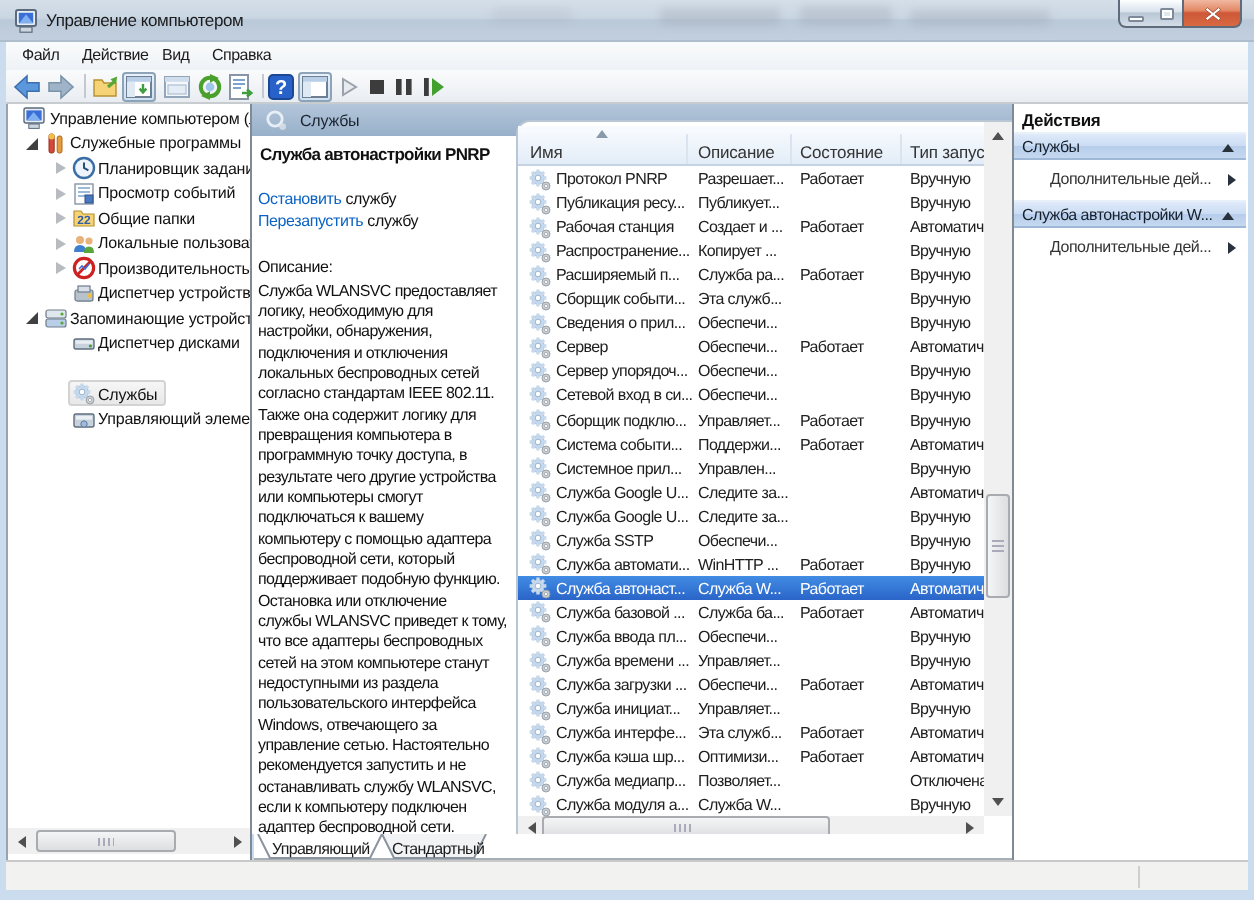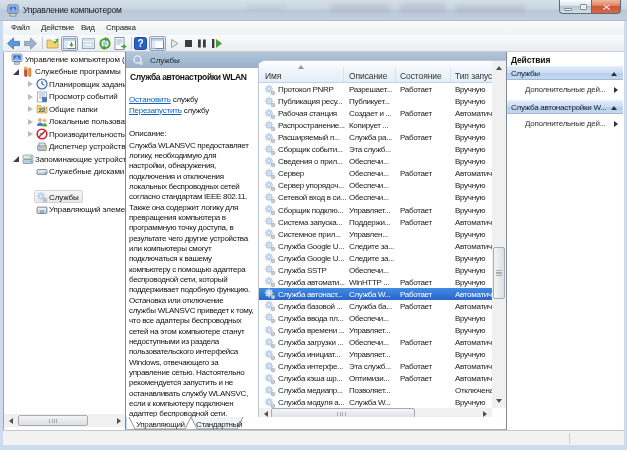--- a/index.html
+++ b/index.html
@@ -44,21 +44,21 @@
 .licon{position:absolute;left:5px;top:0px}
 
 .sbtrack{position:absolute;background:#f0f0f0}
 .sbthumb{position:absolute;background:linear-gradient(90deg,#f4f5f6,#dcdee1);border:1px solid #a8acb1;border-radius:2px}
 .sbthumbh{position:absolute;background:linear-gradient(#f4f5f6,#dcdee1);border:1px solid #a8acb1;border-radius:2px}
 .sbarr{position:absolute;width:0;height:0}
 
 .acthead{position:absolute;left:0;width:116px;height:14px;background:linear-gradient(#dfeafa 0%,#cbdcf3 50%,#b6cdeb 51%,#c5d8f0 100%);border-top:1px solid #e8f0fa;border-bottom:1px solid #9fb8d8}
 .acthead span{position:absolute;left:4px;top:1.5px;font-size:8px;letter-spacing:-.25px;color:#16202c;white-space:nowrap;max-width:100px;overflow:hidden}
 .actrow span{position:absolute;left:18px;top:1px;font-size:8px;letter-spacing:-.25px;color:#333;white-space:nowrap}
-a.lnk{color:#0b62c4;text-decoration:underline}
+a.lnk{color:#0b62c4;}
 </style></head><body>
 
 <div class="abs" id="titlebar">
  <div class="smudge" style="left:330px;top:4px;width:60px;height:9px"></div>
  <div class="smudge" style="left:400px;top:3px;width:46px;height:10px"></div>
  <div class="smudge" style="left:455px;top:5px;width:70px;height:8px"></div>
  <div class="smudge" style="left:246px;top:4px;width:40px;height:8px;opacity:.18"></div>
  <svg class="abs" style="left:7px;top:4px" width="13" height="13" viewBox="0 0 13 13">
    <rect x="1" y="1" width="10" height="8" rx="1" fill="#e8eef4" stroke="#5a6b7d"></rect>
    <rect x="2.4" y="2.4" width="7.2" height="5.2" fill="#3a6fd8"></rect>
@@ -232,21 +232,21 @@
         <circle cx="9" cy="8.5" r=".8" fill="#57a839"></circle>
       </svg>
       <span class="lbl" style="left:31px">Запоминающие устройст</span>
     </div>
 <div class="trow" style="left:0;top:113.9px;width:123px">
       <svg class="ticon" style="left:32px" width="12" height="12" viewBox="0 0 12 12">
         <rect x="1" y="3.5" width="10" height="5" rx="1" fill="#c8d2dc" stroke="#5f6e7d" stroke-width=".7"></rect>
         <rect x="1.8" y="4.3" width="8.4" height="1.6" fill="#e9eef3"></rect>
         <circle cx="9.2" cy="7" r=".8" fill="#44a02e"></circle>
       </svg>
-      <span class="lbl" style="left:45px">Служебные дисками</span>
+      <span class="lbl" style="left:45px">Диспетчер дисками</span>
     </div>
 <div class="trow" style="left:0;top:139.0px;width:123px">
       <div class="abs" style="left:30px;top:-1px;width:49px;height:13px;background:linear-gradient(#f6f6f6,#e8e8e8);border:1px solid #d3d3d3;border-radius:2px"></div>
       <svg class="ticon" style="left:32px" width="12" height="12" viewBox="0 0 12 12">
         <g fill="#c6d9ec" stroke="#9ab5d2" stroke-width=".5">
           <circle cx="5" cy="5" r="3.1"></circle>
           <path d="M5 .8 L5 9.2 M.8 5 L9.2 5 M2 2 L8 8 M8 2 L2 8" stroke="#c6d9ec" stroke-width="1.7"></path>
         </g>
         <circle cx="5" cy="5" r="1.4" fill="#fff" stroke="#9ab5d2" stroke-width=".5"></circle>
         <circle cx="9" cy="9" r="2" fill="#c8cdd2" stroke="#9aa2ab" stroke-width=".5"></circle>
@@ -272,21 +272,21 @@
 </div>
 
 <div class="abs" id="midband">
  <svg class="abs" style="left:6px;top:2px" width="12" height="12" viewBox="0 0 12 12">
       <circle cx="5.5" cy="5.5" r="3.6" fill="none" stroke="#e8eef6" stroke-width="1.4"></circle>
       <circle cx="9.3" cy="9.3" r="1.7" fill="#dce4ee" opacity=".8"></circle>
     </svg>
  <span class="abs" style="left:24px;top:3.5px;font-size:8px;letter-spacing:-.1px;color:#1a2430">Службы</span>
 </div>
 <div class="abs" id="descpane">
- <div class="abs" style="left:4px;top:3.5px;font-size:8.5px;font-weight:bold;letter-spacing:-.35px;color:#111">Служба автонастройки WLAN</div>
+ <div class="abs" style="left:4px;top:3.5px;font-size:8.5px;font-weight:bold;letter-spacing:-.35px;color:#111">Служба автонастройки PNRP</div>
  <div class="abs" style="left:3px;top:27px;font-size:8px;letter-spacing:-.2px;color:#111"><a class="lnk">Остановить</a> службу</div>
  <div class="abs" style="left:3px;top:37.5px;font-size:8px;letter-spacing:-.2px;color:#111"><a class="lnk">Перезапустить</a> службу</div>
  <div class="abs" style="left:3px;top:61px;font-size:8px;letter-spacing:-.2px;color:#111">Описание:</div>
  <div class="abs" style="left:3px;top:72.5px;font-size:8px;letter-spacing:-.3px;color:#111;line-height:10.35px;width:127px;white-space:nowrap">Служба WLANSVC предоставляет<br>логику, необходимую для<br>настройки, обнаружения,<br>подключения и отключения<br>локальных беспроводных сетей<br>согласно стандартам IEEE 802.11.<br>Также она содержит логику для<br>превращения компьютера в<br>программную точку доступа, в<br>результате чего другие устройства<br>или компьютеры смогут<br>подключаться к вашему<br>компьютеру с помощью адаптера<br>беспроводной сети, который<br>поддерживает подобную функцию.<br>Остановка или отключение<br>службы WLANSVC приведет к тому,<br>что все адаптеры беспроводных<br>сетей на этом компьютере станут<br>недоступными из раздела<br>пользовательского интерфейса<br>Windows, отвечающего за<br>управление сетью. Настоятельно<br>рекомендуется запустить и не<br>останавливать службу WLANSVC,<br>если к компьютеру подключен<br>адаптер беспроводной сети.</div>
 </div>
 
 <div class="abs" id="listpanel">
 <div class="abs" style="left:0;top:2px;width:247px;height:20px;background:linear-gradient(#f9fbfe,#e3edf8);border-bottom:1px solid #c5d2e2">
  <span class="abs" style="left:6px;top:8px;font-size:8.5px;letter-spacing:-.1px;color:#333">Имя</span>
  <div class="sbarr" style="left:39px;top:2px;border-left:3.5px solid transparent;border-right:3.5px solid transparent;border-bottom:4px solid #8a9aaa"></div>
@@ -459,21 +459,21 @@
 <div class="lrow" style="top:155.05px">
       <svg class="licon" style="left:5px" width="12" height="12" viewBox="0 0 12 12">
         <g fill="#c6d9ec" stroke="#9ab5d2" stroke-width=".5">
           <circle cx="5" cy="5" r="3.1"></circle>
           <path d="M5 .8 L5 9.2 M.8 5 L9.2 5 M2 2 L8 8 M8 2 L2 8" stroke="#c6d9ec" stroke-width="1.7"></path>
         </g>
         <circle cx="5" cy="5" r="1.4" fill="#fff" stroke="#9ab5d2" stroke-width=".5"></circle>
         <circle cx="9" cy="9" r="2" fill="#c8cdd2" stroke="#9aa2ab" stroke-width=".5"></circle>
         <circle cx="9" cy="9" r=".8" fill="#fff" stroke="#9aa2ab" stroke-width=".4"></circle>
       </svg>
-      <span style="left:19px">Система запуска...</span>
+      <span style="left:19px">Система событи...</span>
       <span style="left:90px">Поддержи...</span>
       <span style="left:141px">Работает</span>
       <span style="left:196px">Автоматически</span>
     </div>
 <div class="lrow" style="top:167.10px">
       <svg class="licon" style="left:5px" width="12" height="12" viewBox="0 0 12 12">
         <g fill="#c6d9ec" stroke="#9ab5d2" stroke-width=".5">
           <circle cx="5" cy="5" r="3.1"></circle>
           <path d="M5 .8 L5 9.2 M.8 5 L9.2 5 M2 2 L8 8 M8 2 L2 8" stroke="#c6d9ec" stroke-width="1.7"></path>
         </g>

